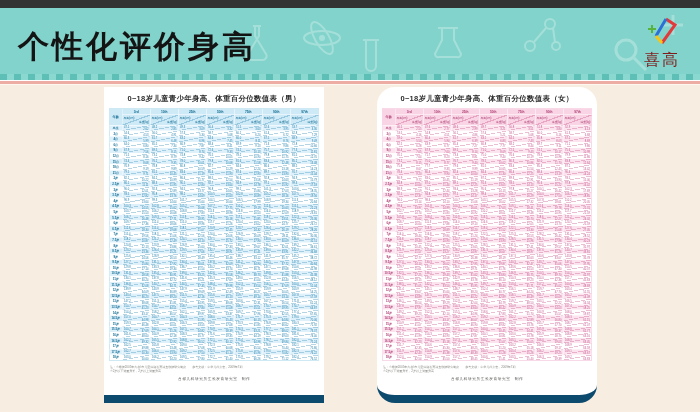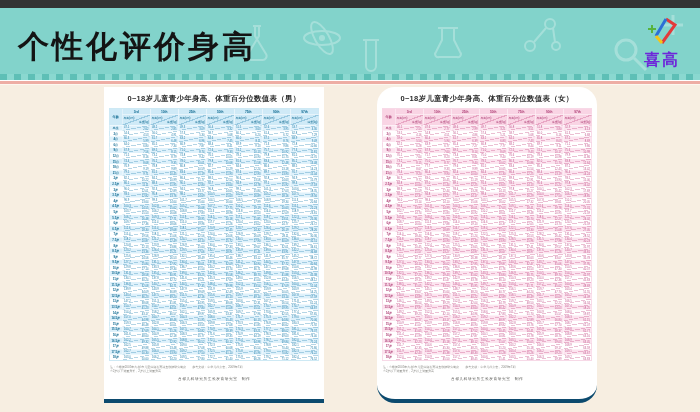--- a/index.html
+++ b/index.html
@@ -6,28 +6,28 @@
   *{box-sizing:border-box;font-family:"Liberation Sans","DejaVu Sans",sans-serif;}
   .slide{position:relative;width:700px;height:412px;background:#f7eee1;overflow:hidden;margin:8px auto;}
 
   
   .band{position:absolute;left:0;top:0;width:700px;height:72px;background:#82d3cb;overflow:hidden;}
   .band svg.pat{position:absolute;opacity:.28;}
   .band-dots{position:absolute;left:0;bottom:0;width:100%;height:6px;
     background:repeating-linear-gradient(90deg,#5ebfb6 0 7px,#8ad8d0 7px 14px);}
   .slide-title{position:absolute;left:18px;top:18px;font-size:31px;font-weight:900;color:#141414;letter-spacing:3px;}
   .logo{position:absolute;right:6px;top:8px;width:64px;text-align:center;}
-  .logo-text{font-size:16px;font-weight:700;color:#6d28d9;letter-spacing:2px;margin-top:-2px;}
+  .logo-text{font-size:16px;font-weight:400;color:#7f1d1d;letter-spacing:2px;margin-top:-2px;}
 
   
   .stripe{position:absolute;left:0;top:72px;width:700px;height:5px;background:#eeada4;
     border-top:1px solid #ffffff;border-bottom:1px solid #fdf7ef;}
 
   
-  .card{position:absolute;top:79px;width:220px;height:316px;background:#ffffff;border-bottom:4px solid #0c4a6e;overflow:hidden;}
+  .card{position:absolute;top:79px;width:220px;height:316px;background:#ffffff;border-bottom:8px solid #0c4a6e;overflow:hidden;}
   #card-male{left:104px;}
   #card-female{left:377px;border-radius:18px;}
   .card-inner{width:440px;height:632px;transform:scale(.5);transform-origin:0 0;}
 
   .tbl-title{padding-top:14px;text-align:center;font-size:15px;font-weight:bold;color:#2b2b2b;letter-spacing:.5px;}
   .grid{margin:10px auto 0;width:420px;border:1px solid var(--bcol);}
   .trow{display:flex;}
   .ahead{flex:0 0 26px;height:32px;display:flex;align-items:center;justify-content:center;
     background:var(--hbg);font-size:6.5px;font-weight:bold;color:var(--txtd);border-right:1px solid #fff;}
   .hgroup{flex:0 0 56px;display:flex;flex-direction:column;border-right:1px solid #fff;}

